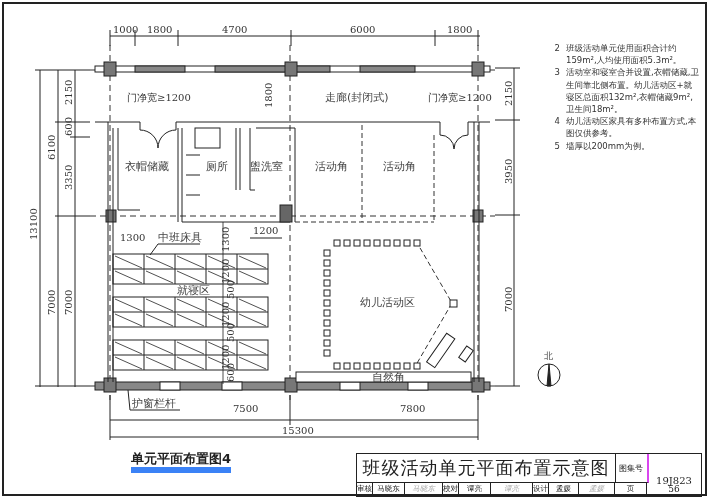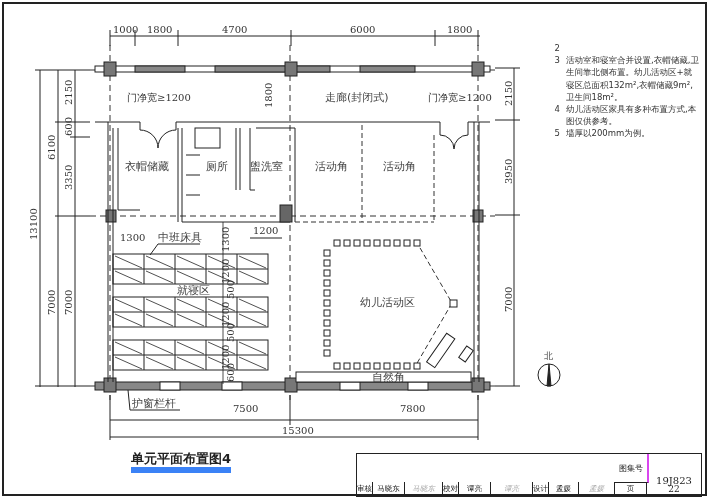--- a/index.html
+++ b/index.html
@@ -268,46 +268,48 @@
   <text class="room" x="132" y="407">护窗栏杆</text>
   <line x1="130" y1="410" x2="180" y2="410" stroke="#222"></line>
   <line x1="130" y1="410" x2="128" y2="390" stroke="#222"></line>
 
   <text class="room" x="544" y="359" style="font-size:9px">北</text>
 </svg>
 
 <div class="notes">
   <div class="note-row">
     <span class="note-num">2</span>
+    <span class="note-text">班级活动单元使用面积合计约159m²,人均使用面积5.3m²。</span>
   </div>
   <div class="note-row">
     <span class="note-num">3</span>
     <span class="note-text">活动室和寝室合并设置,衣帽储藏,卫生间靠北侧布置。幼儿活动区+就寝区总面积132m²,衣帽储藏9m²,卫生间18m²。</span>
   </div>
   <div class="note-row">
     <span class="note-num">4</span>
     <span class="note-text">幼儿活动区家具有多种布置方式,本图仅供参考。</span>
   </div>
   <div class="note-row">
     <span class="note-num">5</span>
     <span class="note-text">墙厚以200mm为例。</span>
   </div>
 </div>
 
 <div class="plan-title">单元平面布置图4</div>
 
 <div class="title-block">
+  <div class="tb-main">班级活动单元平面布置示意图</div>
   <div class="tb-label">图集号</div>
   <div class="tb-val">19J823</div>
   <div class="tb-row">
     <div class="tb-cell" style="width:16px">审核</div>
     <div class="tb-cell" style="width:32px">马晓东</div>
     <div class="tb-cell sig" style="width:38px">马晓东</div>
     <div class="tb-cell" style="width:16px">校对</div>
     <div class="tb-cell" style="width:32px">谭亮</div>
     <div class="tb-cell sig" style="width:42px">谭亮</div>
     <div class="tb-cell" style="width:16px">设计</div>
     <div class="tb-cell" style="width:30px">孟媛</div>
     <div class="tb-cell sig" style="width:36px">孟媛</div>
     <div class="tb-cell" style="width:32px">页</div>
-    <div class="tb-cell" style="width:54px;border-right:none;font-family:'DejaVu Serif',serif;font-size:9px">22</div>
+    <div class="tb-cell" style="width:54px;border-right:none;font-family:'DejaVu Serif',serif;font-size:9px">56</div>
   </div>
 </div>
 
 </body></html>

